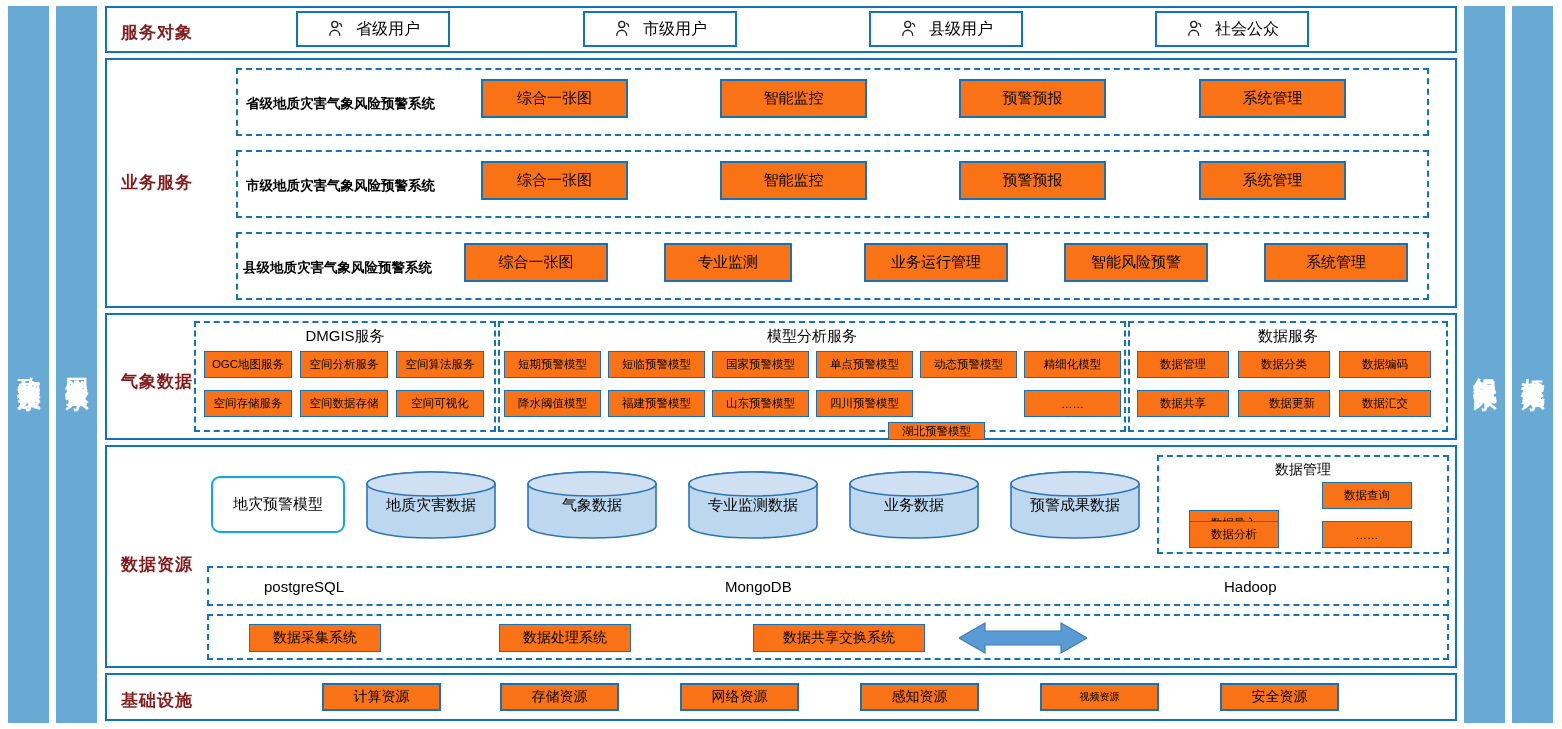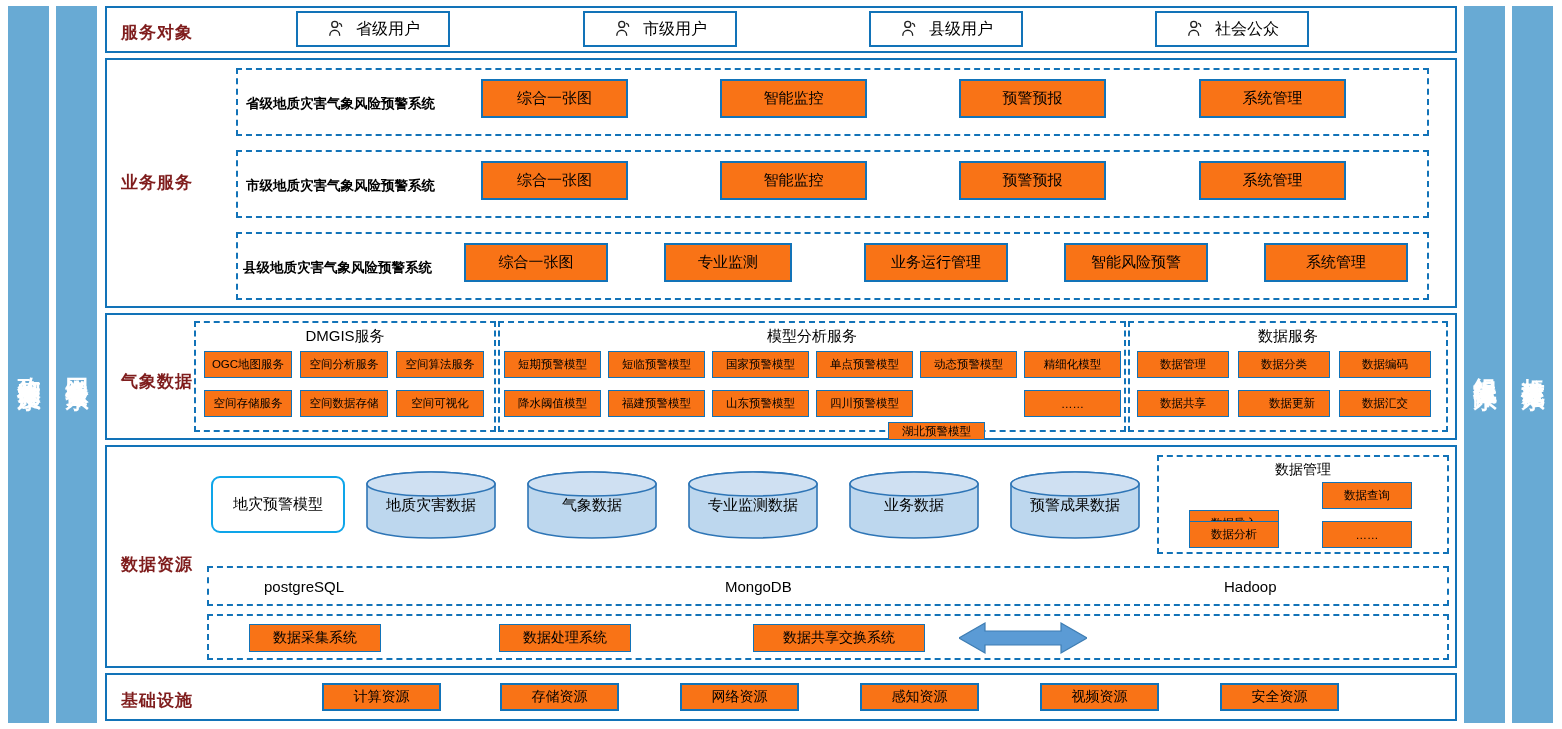--- a/index.html
+++ b/index.html
@@ -325,16 +325,16 @@
   </div>
 
 
   <div class="panel" style="left:105px;top:673px;width:1352px;height:48px;">
     <div class="panel-label" style="left:14px;top:14px;">基础设施</div>
   </div>
   <div class="chip" style="position:absolute;left:322px;top:683px;width:119px;height:28px;font-size:14px;">计算资源</div>
   <div class="chip" style="position:absolute;left:500px;top:683px;width:119px;height:28px;font-size:14px;">存储资源</div>
   <div class="chip" style="position:absolute;left:680px;top:683px;width:119px;height:28px;font-size:14px;">网络资源</div>
   <div class="chip" style="position:absolute;left:860px;top:683px;width:119px;height:28px;font-size:14px;">感知资源</div>
-  <div class="chip" style="position:absolute;left:1040px;top:683px;width:119px;height:28px;font-size:14px;">视频资源</div>
+  <div class="chip" style="position:absolute;left:1040px;top:683px;width:119px;height:28px;font-size:10px;">视频资源</div>
   <div class="chip" style="position:absolute;left:1220px;top:683px;width:119px;height:28px;font-size:14px;">安全资源</div>
 
 </div>
 
 </body></html>

